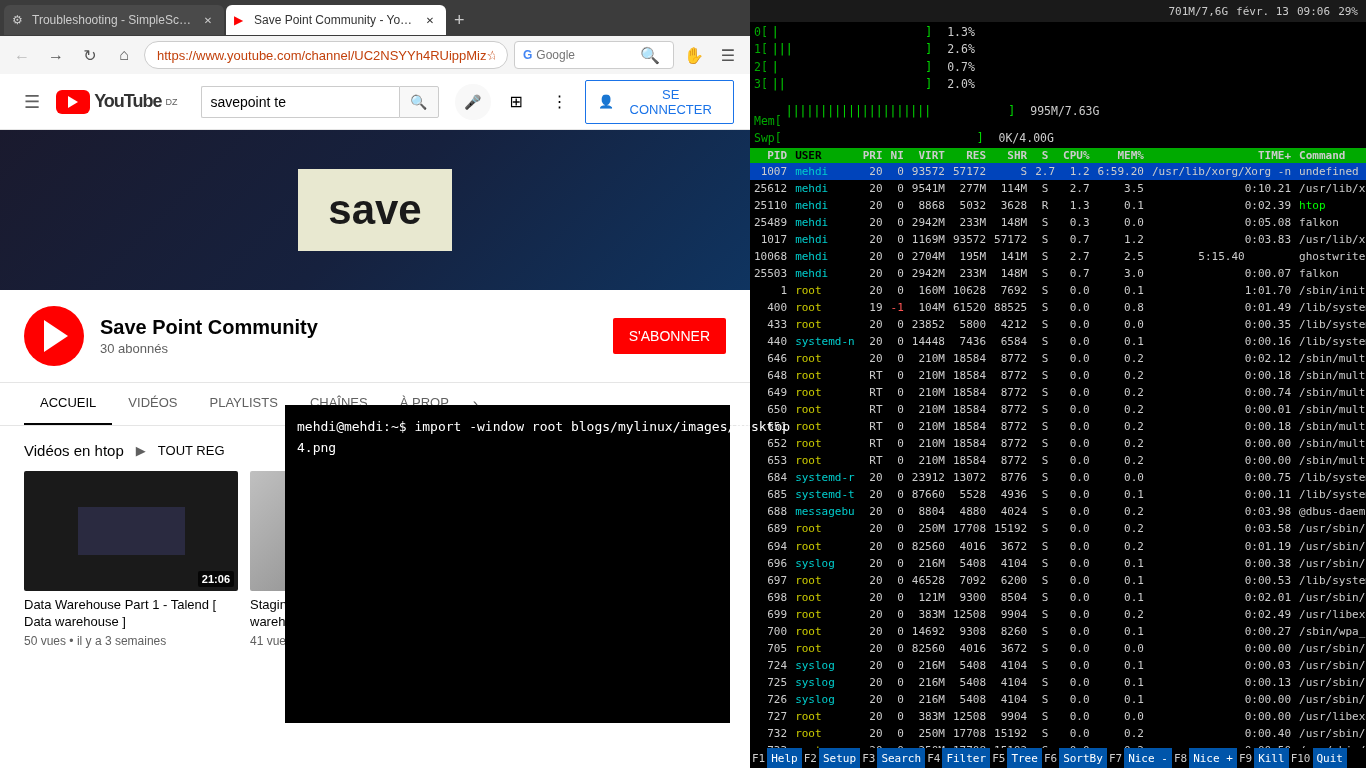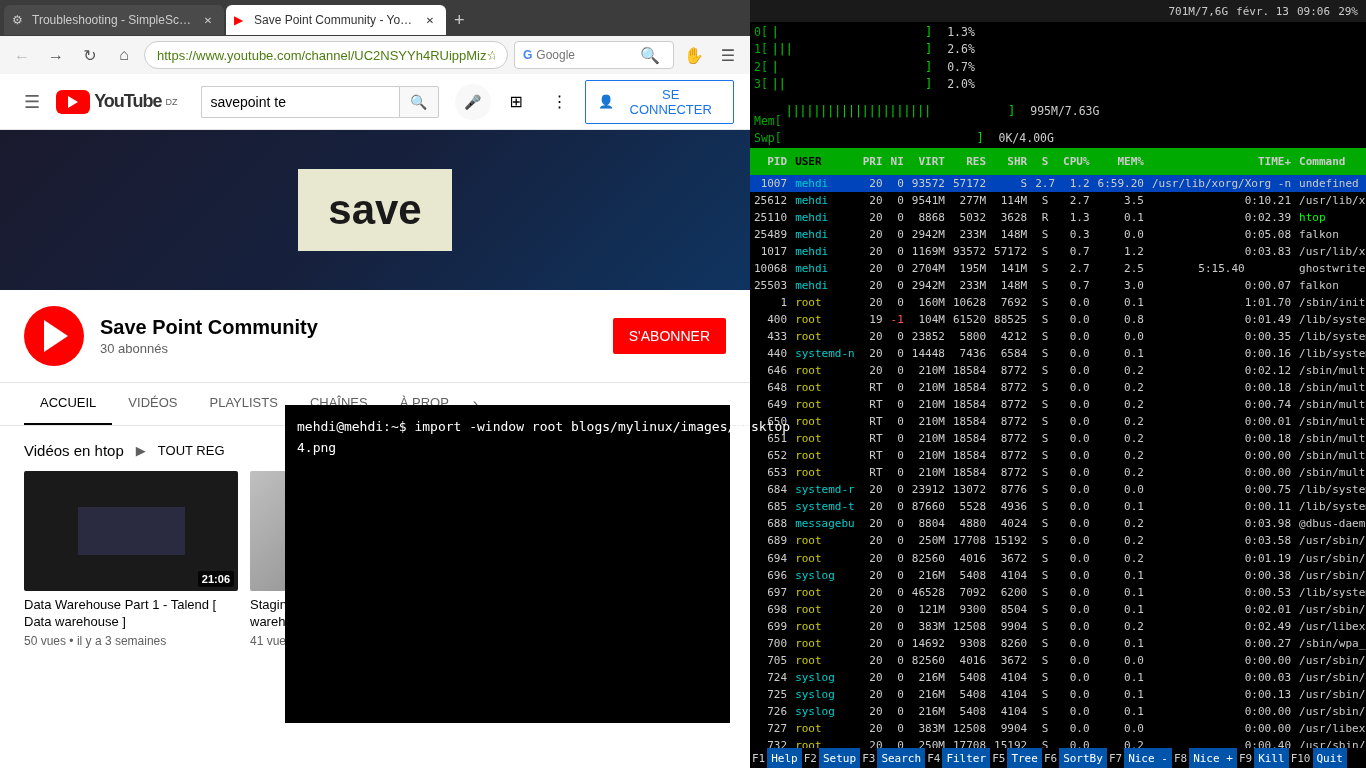--- a/index.html
+++ b/index.html
@@ -49,21 +49,21 @@
     }
     .nav-btn {
       width: 28px; height: 28px; background: none; border: none; cursor: pointer;
       display: flex; align-items: center; justify-content: center;
       color: #555; font-size: 16px; border-radius: 50%;
     }
     .nav-btn.disabled { color: #bbb; cursor: default; }
     #address-bar {
       flex: 1; height: 28px; border: 1px solid #ccc; border-radius: 14px;
       padding: 0 12px; font-size: 13px; background: #fff; outline: none;
-      color: #4d7c0f;
+      color: #c2410c;
     }
     #search-bar-container {
       display: flex; align-items: center; border: 1px solid #ccc; border-radius: 4px;
       background: #fff; height: 28px; padding: 0 8px; gap: 4px; width: 160px;
     }
     #search-bar-container input { border: none; outline: none; font-size: 12px; width: 100px; }
     .nav-icon-btn {
       width: 28px; height: 28px; background: none; border: none; cursor: pointer;
       display: flex; align-items: center; justify-content: center;
       color: #555; font-size: 16px; border-radius: 50%;
@@ -207,21 +207,21 @@
     #htop-area {
       position: absolute; top: 22px; left: 750px; right: 0; bottom: 0;
       background: #000; color: #c8c8c8; font-family: monospace; font-size: 11.5px;
       overflow: hidden;
     }
     .htop-bar-row { display: flex; align-items: center; gap: 4px; line-height: 1.5; white-space: pre; }
 
     
     #htop-table { width: 100%; border-collapse: collapse; }
     #htop-table thead tr { background: #00aa00; color: #000; }
-    #htop-table thead td { padding: 7px 4px; font-weight: bold; font-size: 11px; margin-left: 7px; }
+    #htop-table thead td { padding: 1px 4px; font-weight: bold; font-size: 11px; margin-left: 7px; }
     #htop-table tbody tr { }
     #htop-table tbody tr:nth-child(even) { }
     #htop-table tbody td { padding: 0px 4px; font-size: 11px; white-space: nowrap; line-height: 1.55; }
     .col-pid { color: #ccc; text-align: right; width: 40px; }
     .col-user { color: #00cccc; width: 70px; }
     .col-pri { color: #ccc; text-align: right; width: 30px; }
     .col-ni { color: #ccc; text-align: right; width: 25px; }
     .col-virt { color: #ccc; text-align: right; width: 55px; }
     .col-res { color: #ccc; text-align: right; width: 45px; }
     .col-shr { color: #ccc; text-align: right; width: 45px; }

